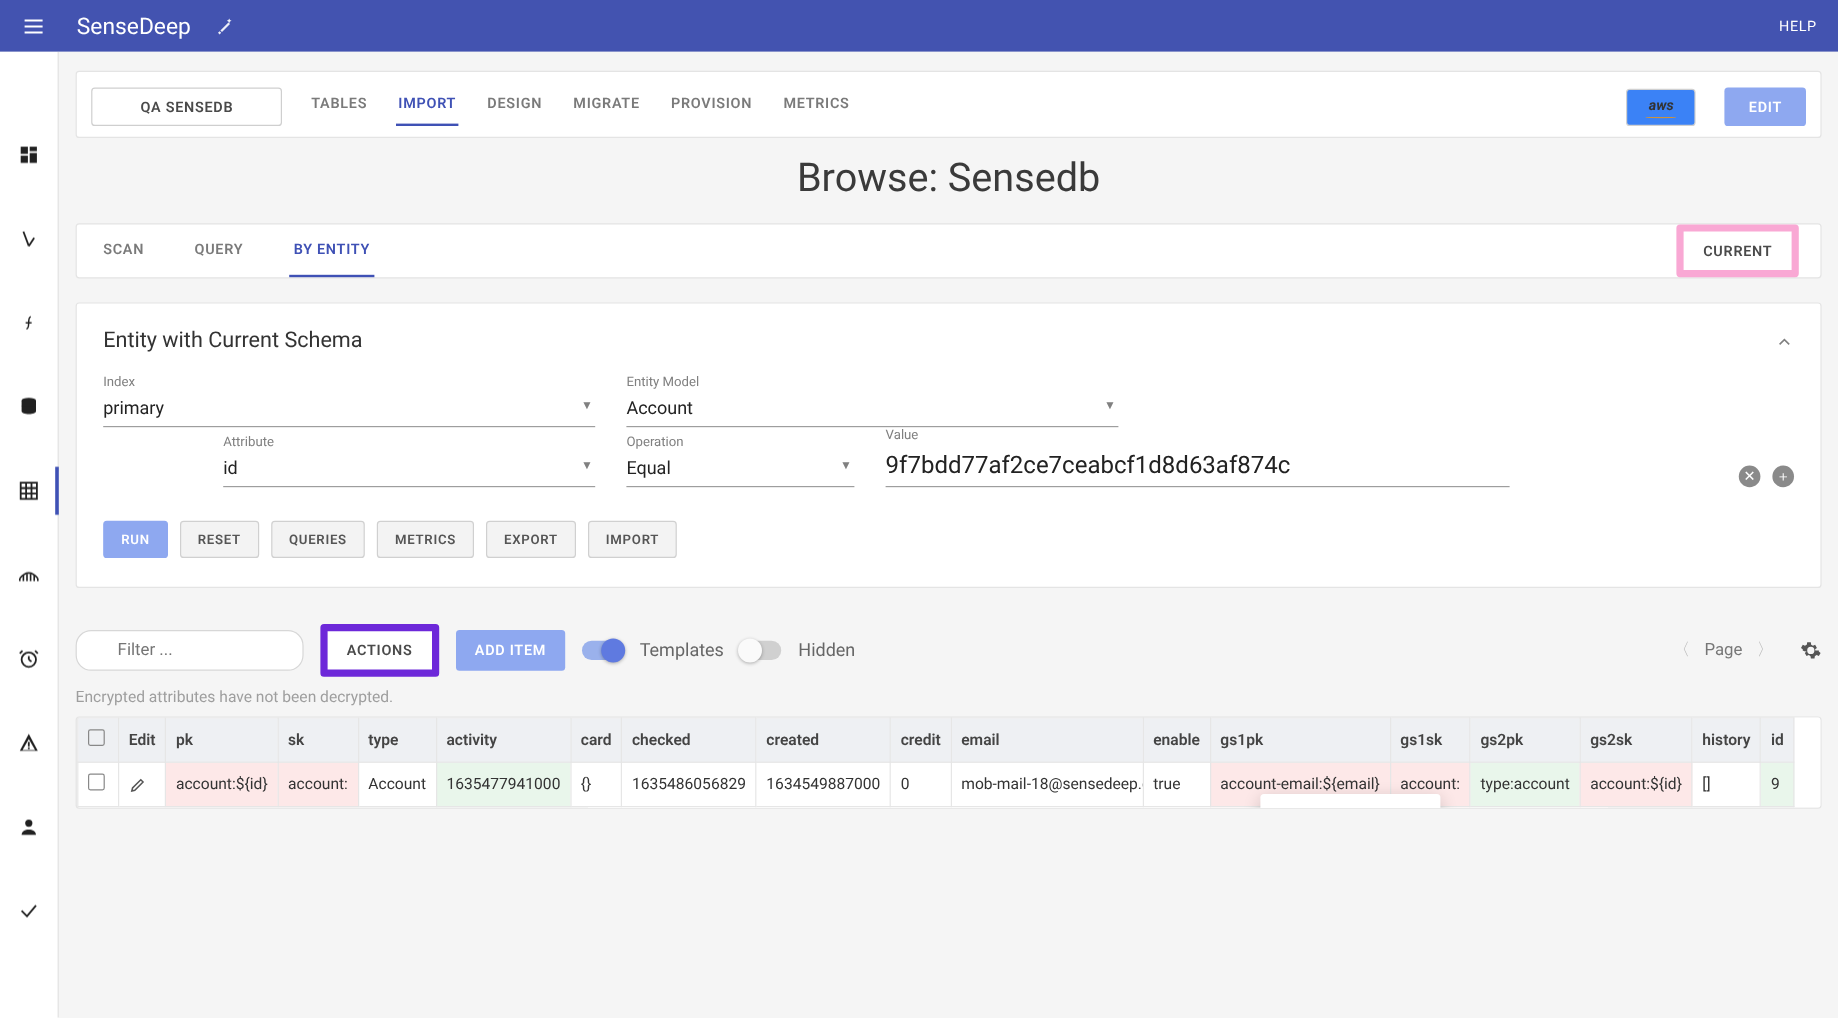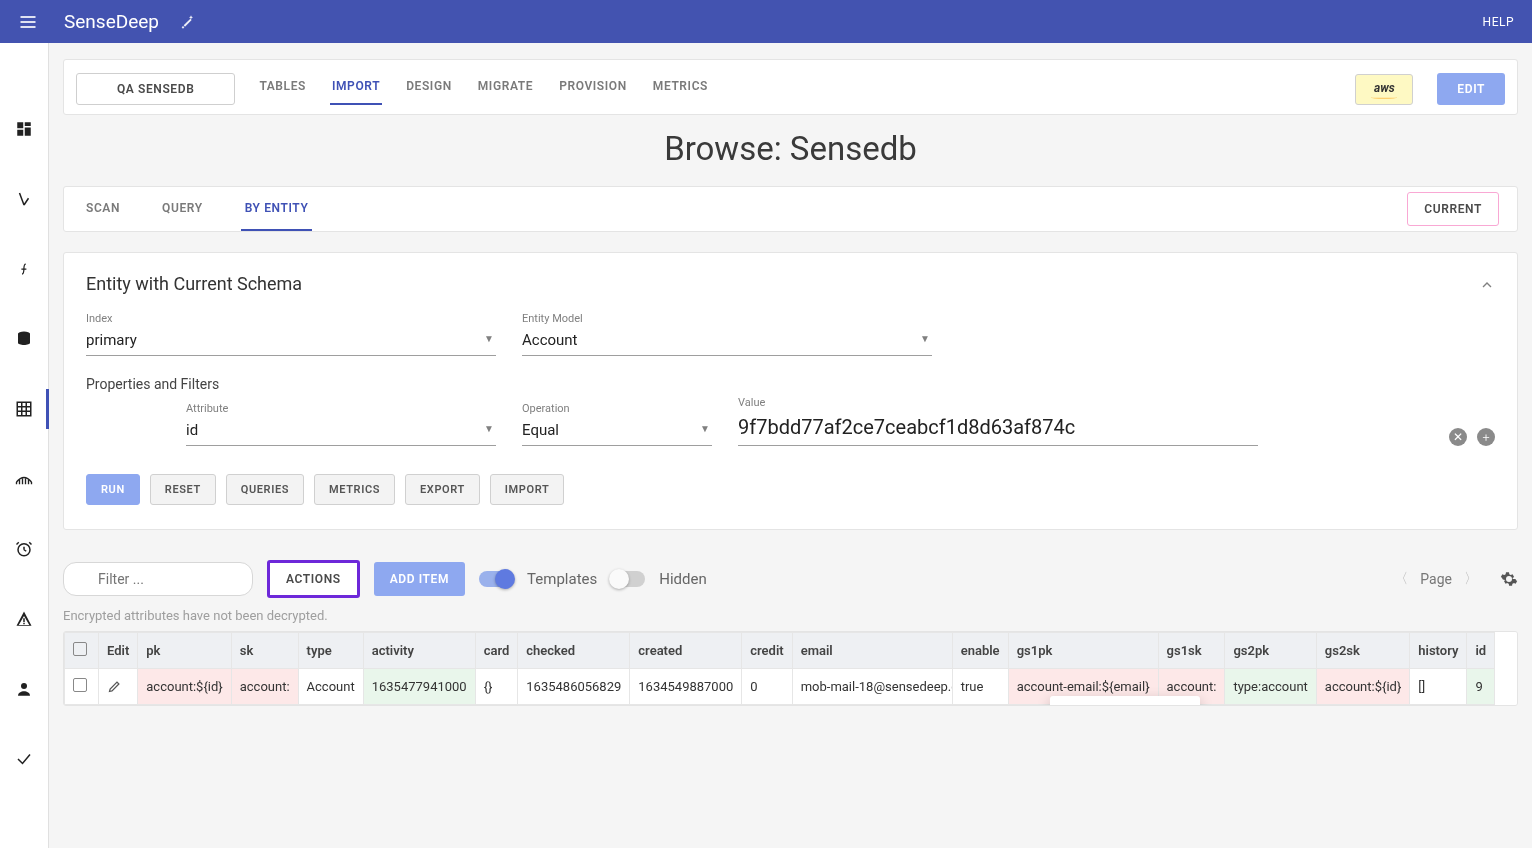--- a/index.html
+++ b/index.html
@@ -24,33 +24,33 @@
 
 .card { background:#fff; border:1px solid #e4e4e4; border-radius:3px; }
 
 
 .toolbar { display:flex; align-items:flex-end; padding:9px 12px; gap:14px; }
 .db-pill { border:1px solid #cfcfcf; border-radius:3px; padding:8px 40px; font-size:12px; letter-spacing:0.6px; font-weight:600; color:#4a4a4a; cursor:pointer; }
 .tabs1 { display:flex; gap:22px; margin-left:8px; }
 .tabs1 .t { font-size:12px; letter-spacing:0.6px; font-weight:600; color:#7a7a7a; padding:10px 2px; cursor:pointer;}
 .tabs1 .t.active { color:#3f51b5; border-bottom:2px solid #3f51b5; }
 .toolbar .spacer { flex:1; }
-.aws-btn { border:1px solid #d0d0d0; border-radius:3px; padding:6px 14px; font-size:12px; font-weight:700; font-style:italic; cursor:pointer; background:#fef9c3; min-width:58px; text-align:center;}
+.aws-btn { border:1px solid #d0d0d0; border-radius:3px; padding:6px 14px; font-size:12px; font-weight:700; font-style:italic; cursor:pointer; background:#3b82f6; min-width:58px; text-align:center;}
 .aws-btn .sm { display:block; height:5px; border-bottom:2px solid #ff9900; border-radius:50%; width:26px; margin:0 auto -2px auto; transform:scaleY(0.5);}
 .edit-btn { background:#8ea8f0; color:#fff; border:none; border-radius:3px; padding:9px 20px; font-size:12px; letter-spacing:0.6px; font-weight:600; margin-left:10px; cursor:pointer;}
 
 .page-title { text-align:center; font-size:33px; font-weight:400; color:#3a3a3a; margin:14px 0 18px 0; }
 
 
 .subtabs-row { display:flex; align-items:center; padding:0 18px; height:46px; }
 .subtabs { display:flex; gap:34px;justify-content:flex-end; }
 .subtabs .st { font-size:12px; letter-spacing:0.6px; font-weight:600; color:#7a7a7a; padding:14px 4px; cursor:pointer;}
 .subtabs .st.active { color:#3f51b5; border-bottom:2px solid #3f51b5;}
 .subtabs-row .spacer { flex:1;}
-.current-btn { border:1px solid #f9a8d4; background:#fff; border-radius:3px; padding:9px 16px; font-size:12px; letter-spacing:0.6px; font-weight:600; color:#4a4a4a; cursor:pointer; }
+.current-btn { border:6px solid #f9a8d4; background:#fff; border-radius:3px; padding:9px 16px; font-size:12px; letter-spacing:0.6px; font-weight:600; color:#4a4a4a; cursor:pointer; }
 
 
 .entity-panel { margin-top:20px; padding:20px 22px 24px 22px; position:relative;}
 .entity-panel h3 { font-size:18px; font-weight:400; margin-bottom:18px; }
 .chev-up { position:absolute; right:22px; top:24px; color:#808080; cursor:pointer;}
 .field-row { display:flex; gap:26px; }
 .field { display:flex; flex-direction:column; }
 .field label { font-size:11px; color:#808080; margin-bottom:2px; }
 .select-like { border:none; border-bottom:1px solid #9e9e9e; background:transparent; padding:4px 24px 6px 0; font-size:15px; color:#222; cursor:pointer; position:relative;}
 .select-like .caret { position:absolute; right:2px; top:6px; color:#808080; font-size:10px;}
@@ -64,21 +64,21 @@
 .entity-buttons { display:flex; gap:10px; margin-top:28px;}
 .ebtn { border:1px solid #d0d0d0; background:#f3f3f3; border-radius:3px; padding:8px 14px; font-size:11px; letter-spacing:0.6px; font-weight:600; color:#555; cursor:pointer;}
 .ebtn.primary { background:#8ea8f0; color:#fff; border-color:#8ea8f0;}
 
 
 .items-head { display:flex; align-items:center; gap:14px; margin-top:30px;}
 .items-head h2 { font-size:25px; font-weight:400; color:#333;}
 .filter-input { border:1px solid #d7d7d7; border-radius:13px; padding:8px 12px 8px 34px; font-size:14px; color:#888; width:190px; background:#fff; position:relative;}
 .filter-wrap { position:relative;}
 .filter-wrap .mag { position:absolute; left:10px; top:9px; color:#bbb; font-size:13px;}
-.actions-btn { border:3px solid #6d28d9; background:#fff; border-radius:3px; padding:9px 16px; font-size:12px; letter-spacing:0.6px; font-weight:600; color:#4a4a4a; cursor:pointer;}
+.actions-btn { border:6px solid #6d28d9; background:#fff; border-radius:3px; padding:9px 16px; font-size:12px; letter-spacing:0.6px; font-weight:600; color:#4a4a4a; cursor:pointer;}
 .additem-btn { background:#8ea8f0; color:#fff; border:none; border-radius:3px; padding:10px 16px; font-size:12px; letter-spacing:0.6px; font-weight:600; cursor:pointer;}
 .switch { width:34px; height:16px; border-radius:10px; background:#9ab1ec; position:relative; cursor:pointer;}
 .switch .knob { width:20px; height:20px; border-radius:50%; background:#5f7ae0; position:absolute; top:-2px; right:-2px; box-shadow:0 1px 3px rgba(0,0,0,.3);}
 .switch.off { background:#d0d0d0;}
 .switch.off .knob { background:#fafafa; left:-2px; right:auto;}
 .switch-label { font-size:15px; color:#666;}
 .items-head .spacer { flex:1;}
 .pager { display:flex; align-items:center; gap:12px; color:#777; font-size:14px;}
 .pager .ang { cursor:pointer; color:#bbb;}
 .gearicon { color:#555; cursor:pointer; margin-left:8px;}
@@ -236,21 +236,20 @@
       <div class="field" style="width:410px;">
         <label>Index</label>
         <div class="select-like"><span>primary</span><span class="caret">▼</span></div>
       </div>
       <div class="field" style="width:410px;">
         <label>Entity Model</label>
         <div class="select-like"><span>Account</span><span class="caret">▼</span></div>
       </div>
     </div>
 
-    <div class="section-label">Properties and Filters</div>
 
     <div class="filter-row">
       <div class="field" style="width:310px; margin-left:100px;">
         <label>Attribute</label>
         <div class="select-like"><span>id</span><span class="caret">▼</span></div>
       </div>
       <div class="field" style="width:190px;">
         <label>Operation</label>
         <div class="select-like"><span>Equal</span><span class="caret">▼</span></div>
       </div>

